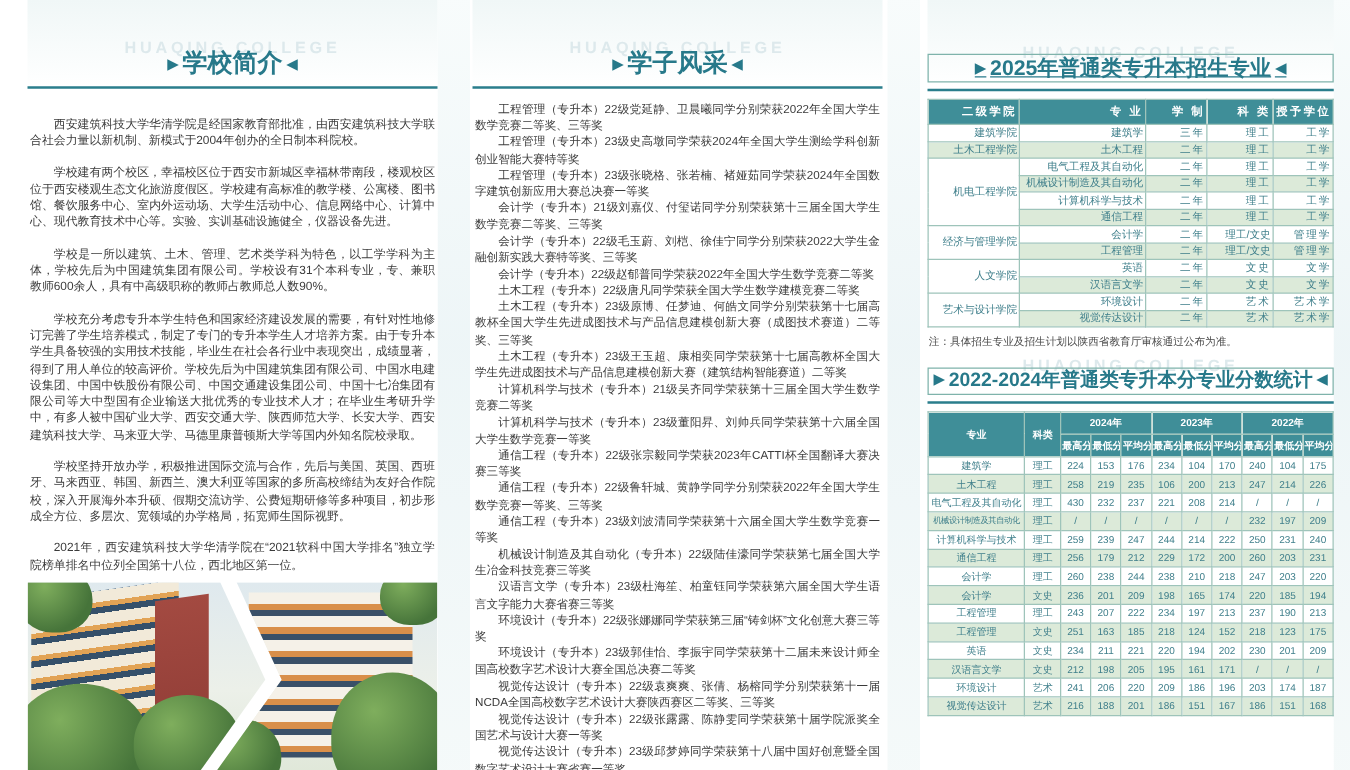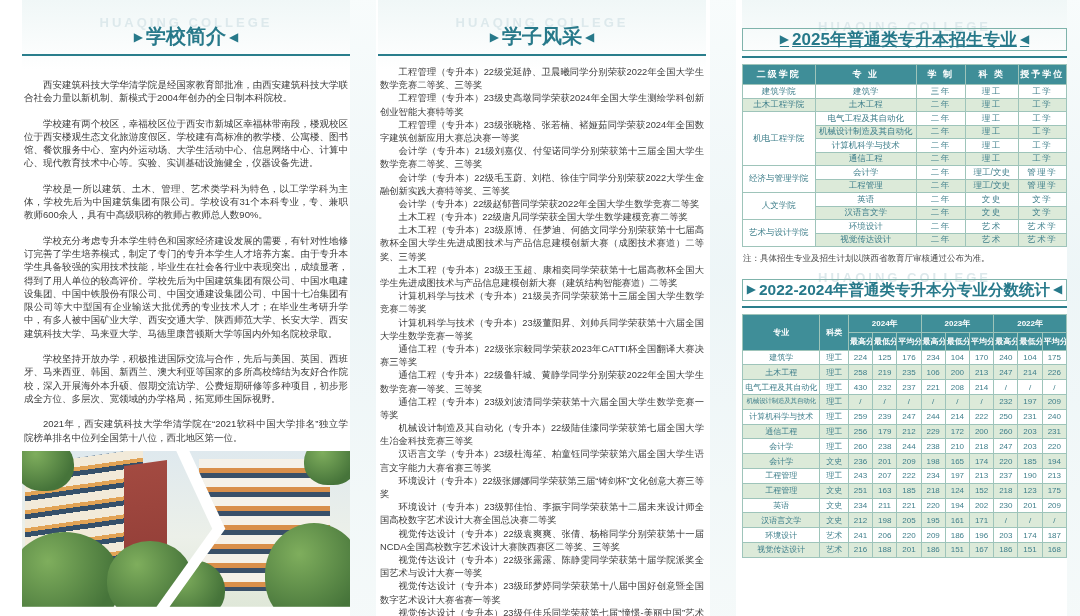--- a/index.html
+++ b/index.html
@@ -4,21 +4,21 @@
 <style>
   html,body{margin:0;padding:0;}
   body{
     width:1080px;height:616px;position:relative;overflow:hidden;
     background:#ffffff;
     font-family:"Liberation Sans","DejaVu Sans",sans-serif;
     -webkit-font-smoothing:antialiased;
   }
   .gap-shade{position:absolute;top:0;bottom:0;width:26px;
     background:linear-gradient(180deg,#f6fbfb 0%,#e9f3f5 45%,#f2f8f8 100%);opacity:.8;}
-  .panel{position:absolute;top:0;height:616px;box-sizing:border-box;padding-top:24px;
+  .panel{position:absolute;top:0;height:616px;box-sizing:border-box;padding-top:39px;
     background:linear-gradient(180deg,#f0f7f7 0%,#ffffff 70px,#ffffff 100%);}
   .panel-left{left:22px;width:328px;}
   .panel-mid{left:378px;width:328px;}
   .panel-right{left:742px;width:325px;}
 
   .head{position:relative;text-align:center;margin-bottom:6px;}
   .watermark{position:absolute;top:-9px;left:0;right:0;text-align:center;
     color:#dde9ec;font-weight:bold;font-size:13px;letter-spacing:3px;user-select:none;}
   .ptitle{position:relative;color:#27798a;font-weight:bold;font-size:20px;line-height:1.25;}
   .panel-right .ptitle.t1{font-size:17px;text-decoration:underline;}
@@ -50,21 +50,21 @@
     background:radial-gradient(circle at 35% 30%,#7fae5d,#46743a 70%);}
 
   
   .awards{padding:4px 2px 0 2px;}
   .awards p{margin:0;font-size:9.3px;line-height:1.42;color:#3b3b3b;
     text-align:justify;text-indent:2em;}
 
   
   table{border-collapse:collapse;width:100%;table-layout:fixed;}
   .t1{margin-top:4px;border:1px solid #7fb3ab;}
-  .t1 th,.t1 td{border:1px solid #9ec4ba;text-align:center;overflow:hidden;white-space:nowrap;}
+  .t1 th,.t1 td{border:1px solid #9ec4ba;text-align:right;overflow:hidden;white-space:nowrap;}
   .t1 thead th{background:#3f8e98;color:#ffffff;font-size:9px;font-weight:bold;
     height:17px;letter-spacing:2px;}
   .t1 td{font-size:8.5px;color:#3f7f8b;height:12.5px;padding:0 1px;}
   .t1 tbody tr:nth-child(even){background:#dcead9;}
   .t1 td.sp{letter-spacing:1.5px;}
   .t1 td.college{letter-spacing:0;}
   .note{font-size:8.5px;color:#4a4a4a;margin:6px 0 0 1px;}
 
   .t2{margin-top:4px;border:1px solid #7fb3ab;}
   .t2 th,.t2 td{border:1px solid #9ec4ba;text-align:center;overflow:hidden;white-space:nowrap;}
@@ -281,21 +281,21 @@
           <th>最高分</th>
           <th>最低分</th>
           <th>平均分</th>
         </tr>
       </thead>
     <tbody id="t2-body">
         <tr>
           <td class="maj">建筑学</td>
           <td class="cat">理工</td>
           <td class="num">224</td>
-          <td class="num">125</td>
+          <td class="num">153</td>
           <td class="num">176</td>
           <td class="num">234</td>
           <td class="num">104</td>
           <td class="num">170</td>
           <td class="num">240</td>
           <td class="num">104</td>
           <td class="num">175</td>
         </tr>
         <tr>
           <td class="maj">土木工程</td>

